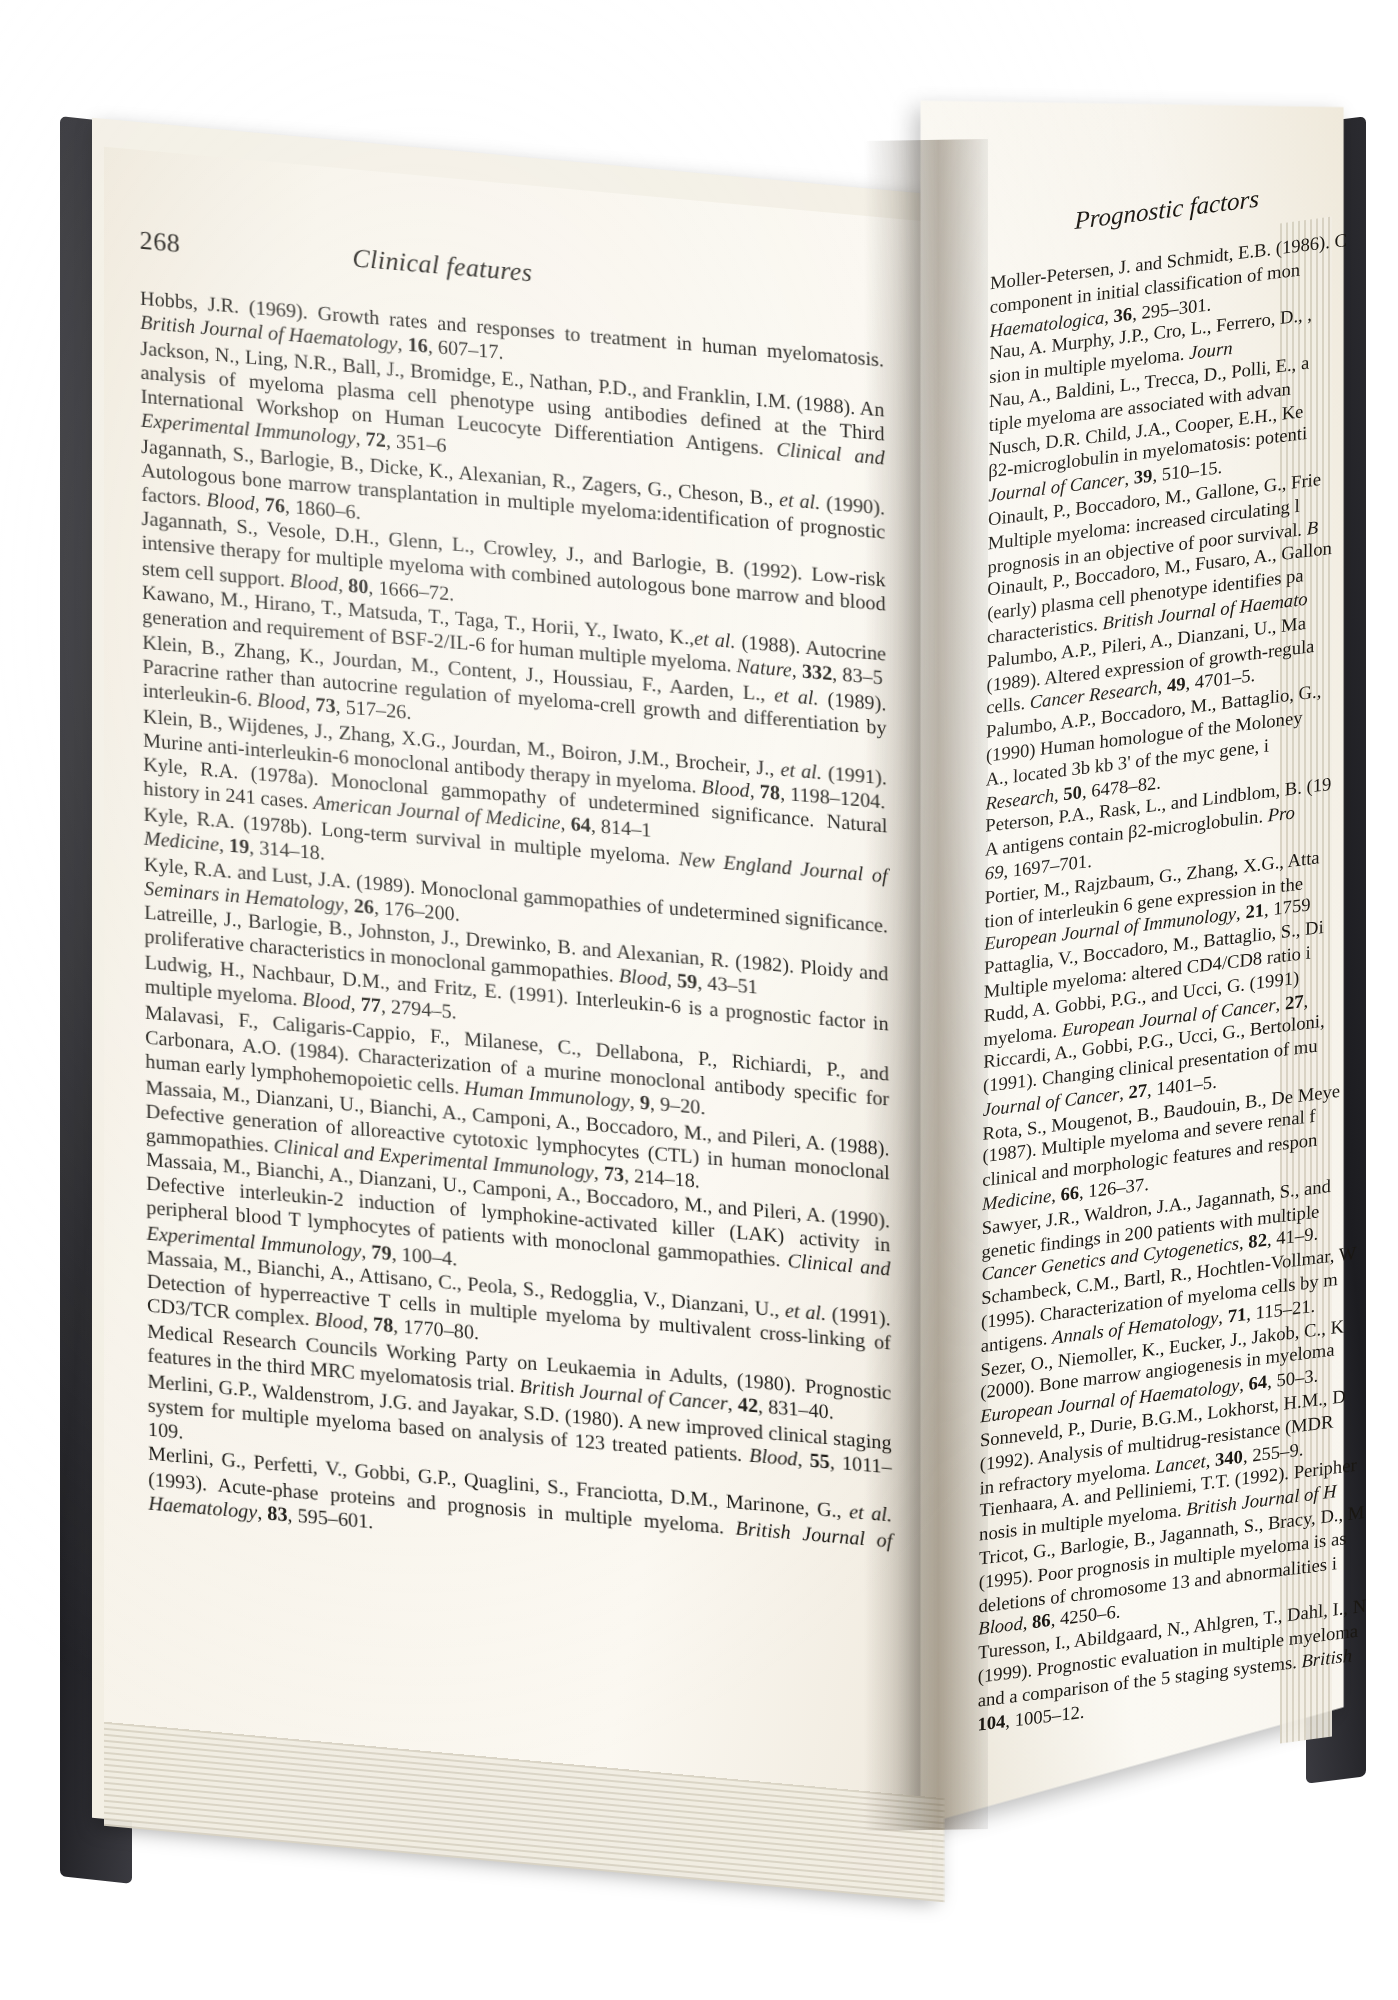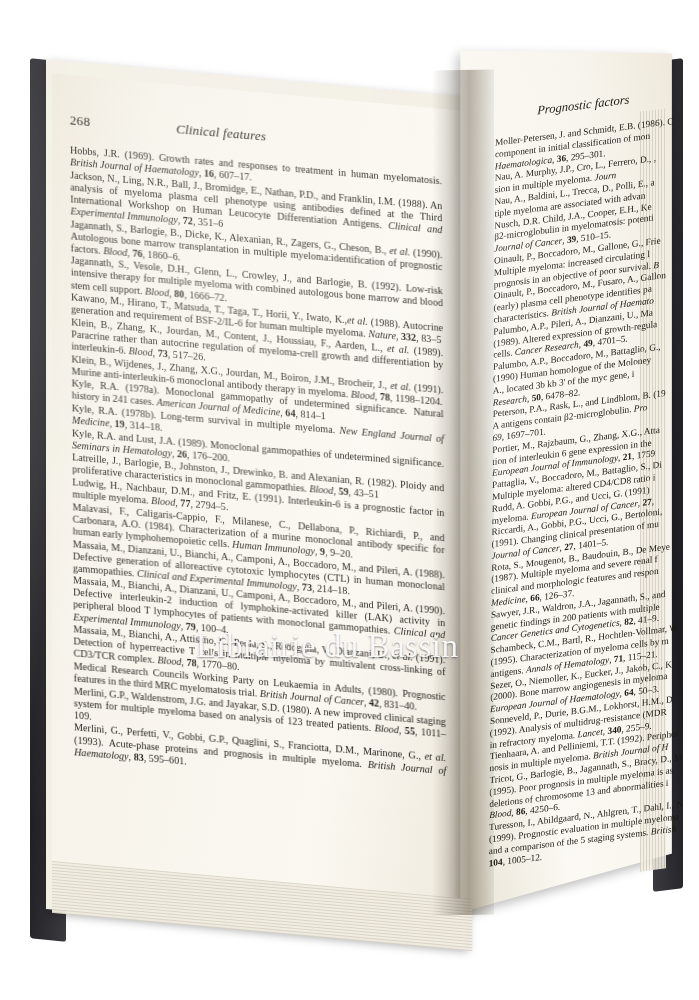--- a/index.html
+++ b/index.html
@@ -481,14 +481,13 @@
         </div>
         <div class="rref">
           <span class="hang"><b>104</b>, 1005–12.</span>
         </div>
       </div>
   </div>
 
   <div class="gutter-shadow"></div>
   <div class="light-sheen"></div>
 
-  <div class="watermark">Librairie du Bassin</div>
 </div>
 
 </body></html>

